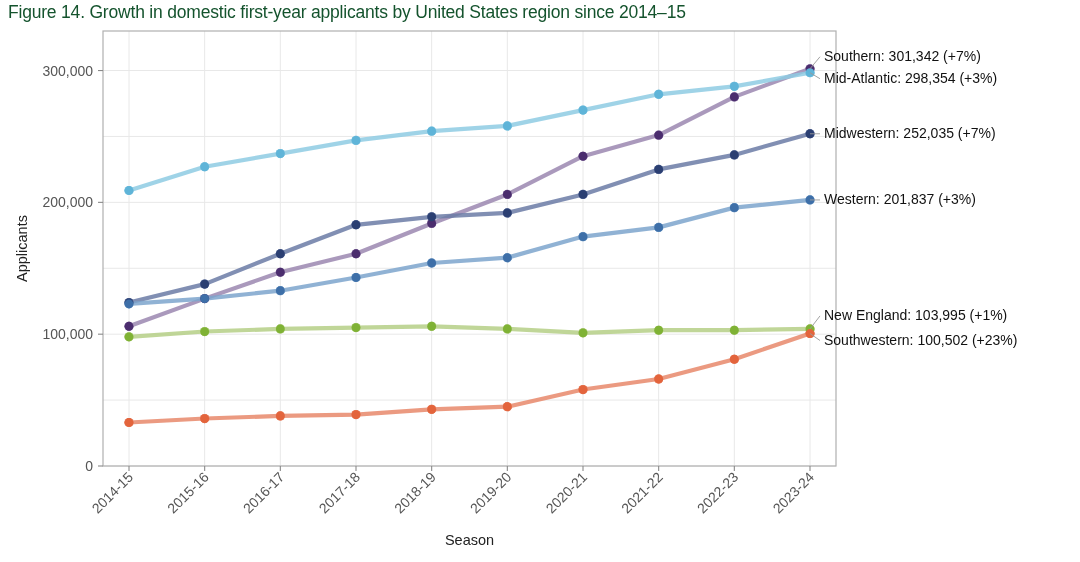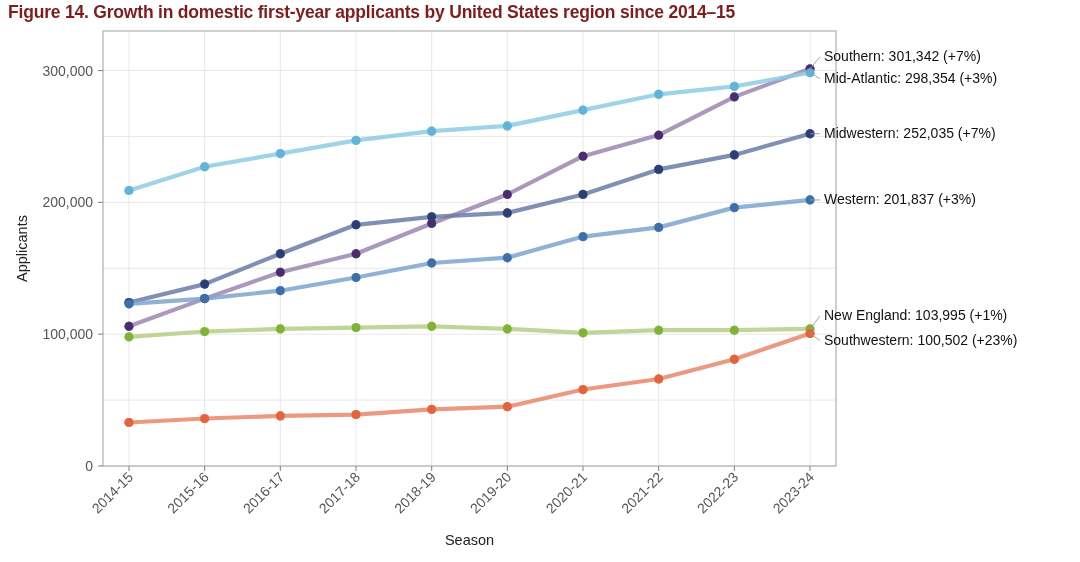--- a/index.html
+++ b/index.html
@@ -17,23 +17,23 @@
   #figure {
     position: relative;
     width: 1080px;
     height: 562px;
   }
   #figure-title {
     position: absolute;
     left: 8px;
     top: 2px;
     font-size: 17.5px;
-    font-weight: bold;
+    font-weight: normal;
     letter-spacing: -0.2px;
-    color: #7f1d1d;
+    color: #14532d;
     white-space: nowrap;
   }
   #plot-svg {
     position: absolute;
     left: 0;
     top: 0;
   }
   .tick-label {
     font-family: "Liberation Sans", sans-serif;
     font-size: 14px;

